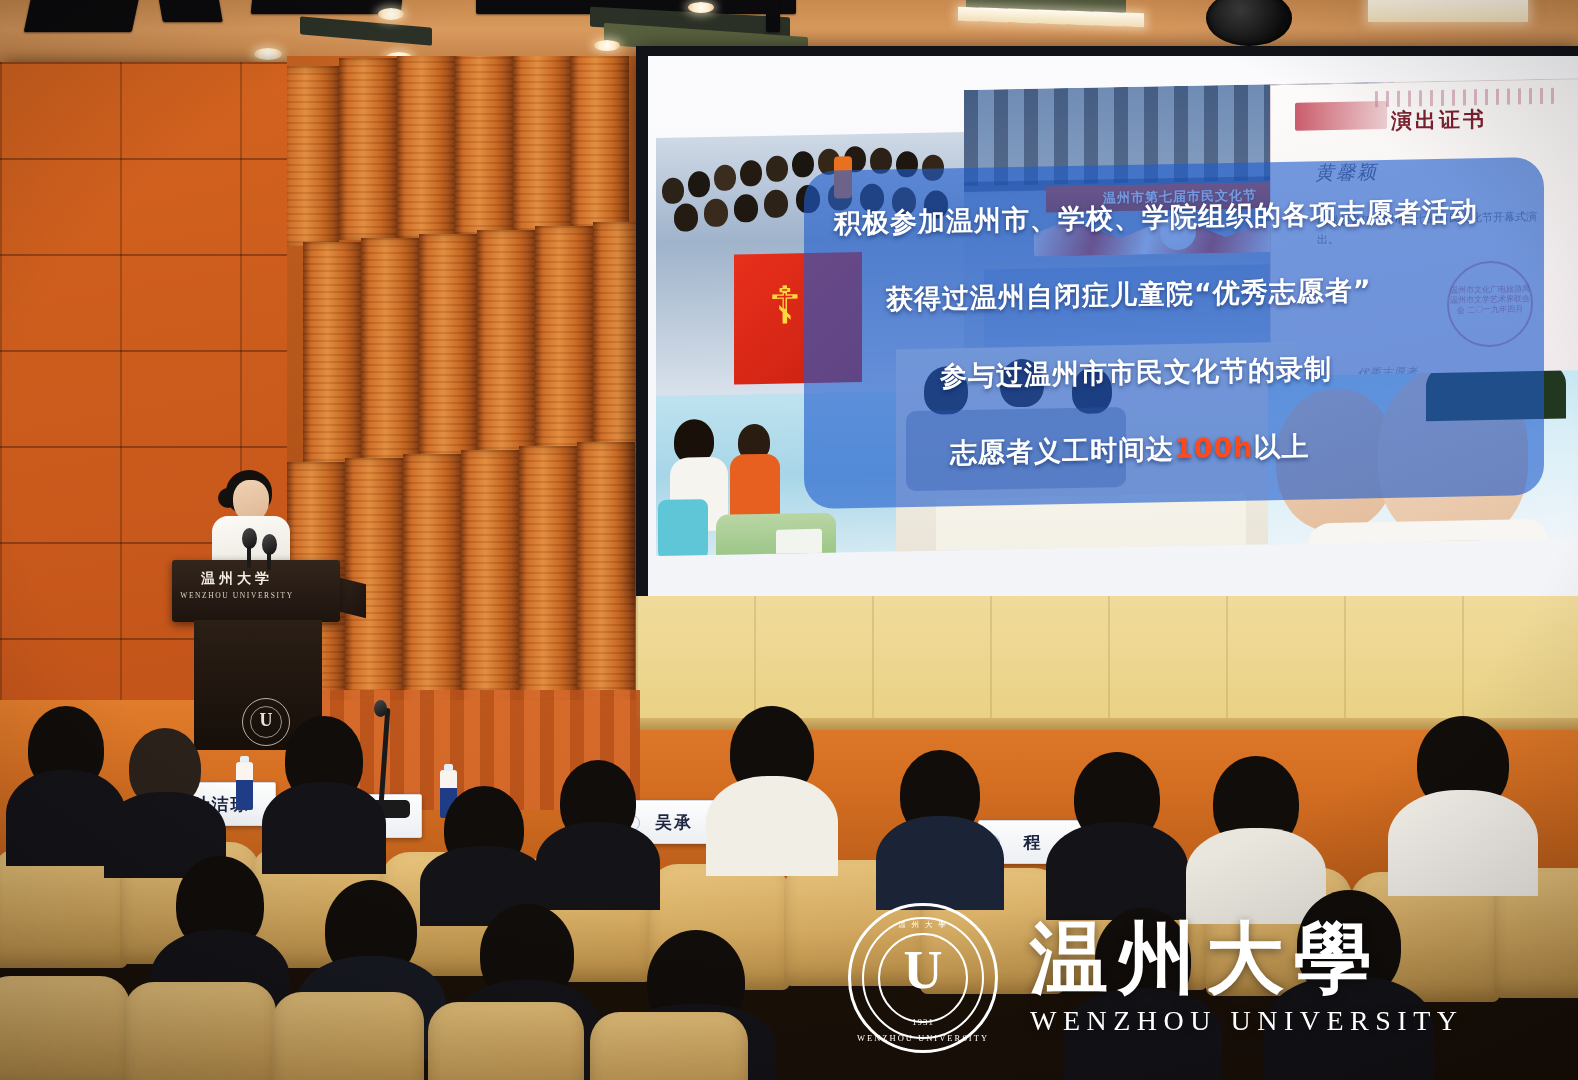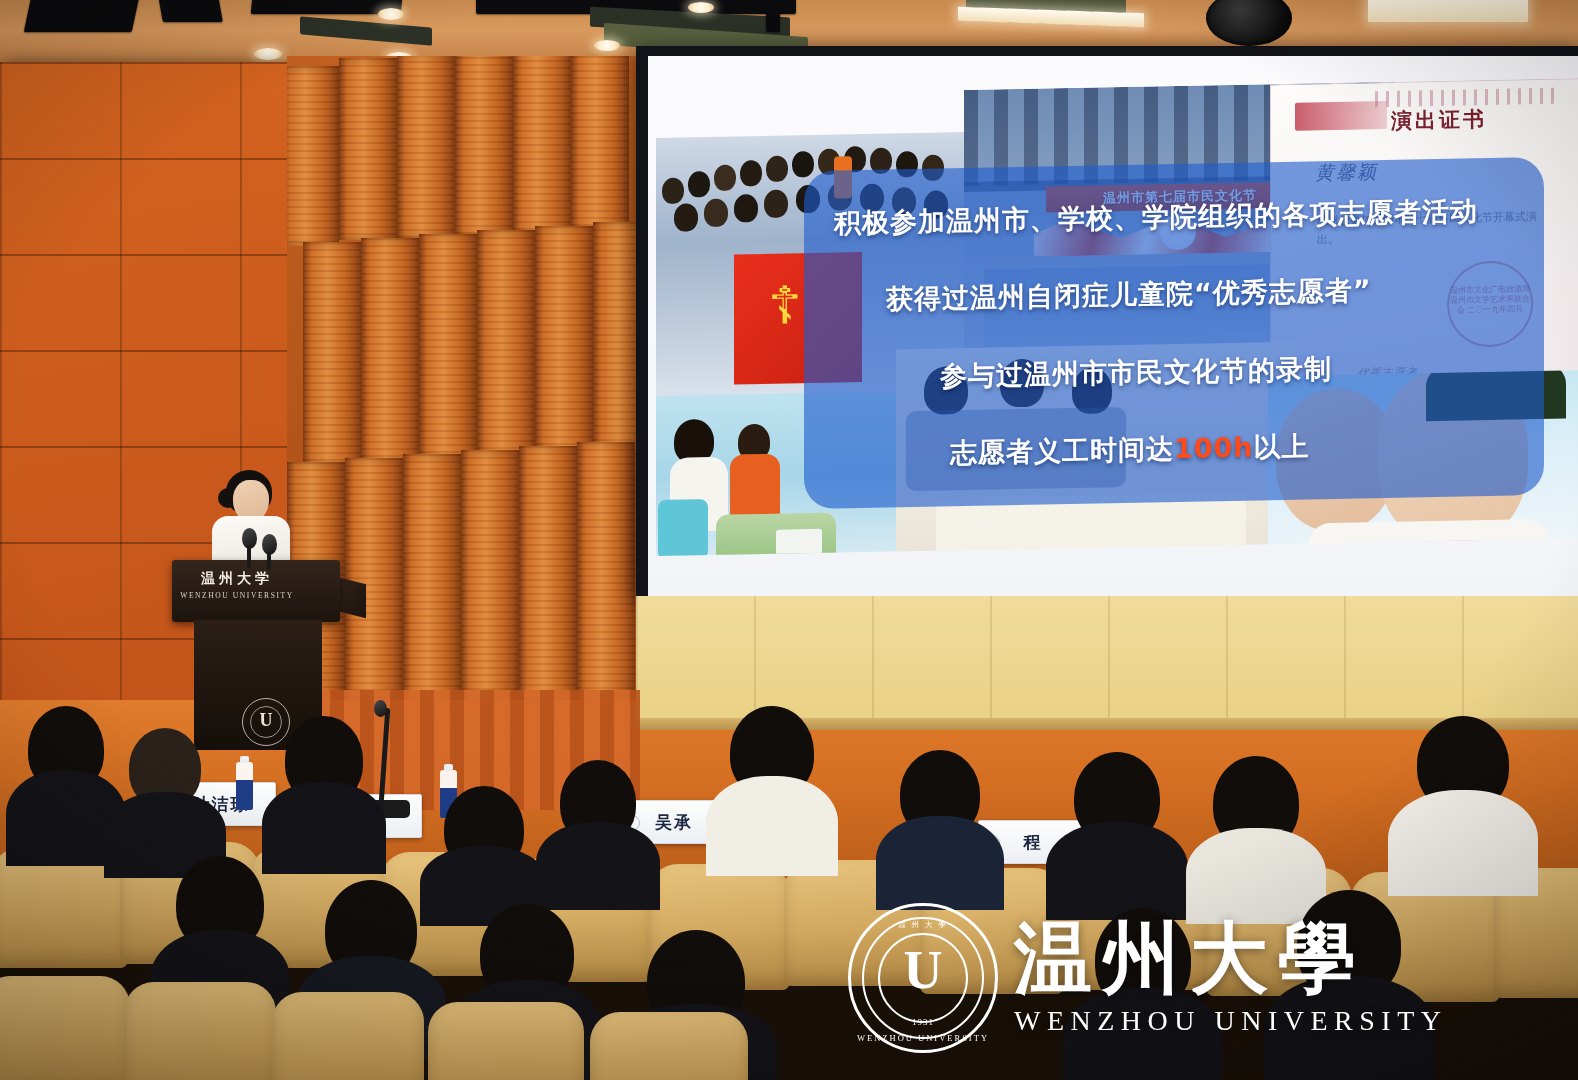--- a/index.html
+++ b/index.html
@@ -401,21 +401,21 @@
     font-family:"Liberation Serif",serif;
   }
   .wm-seal .arc-top,
   .wm-seal .arc-bot {
     position:absolute; left:0; width:100%; text-align:center;
     color:#fff; font-size:7.5px; letter-spacing:2px;
     font-family:"Liberation Serif",serif;
   }
   .wm-seal .arc-top { top:17px; }
   .wm-seal .arc-bot { bottom:10px; font-size:8.5px; }
-  .wm-text { margin-left:16px; }
+  .wm-text { margin-left:32px; }
   .wm-cn {
     color:#fff; font-weight:bold; font-size:78px; letter-spacing:10px;
     line-height:1; font-family:"DejaVu Sans",sans-serif;
     text-shadow:0 2px 10px rgba(0,0,0,.45);
   }
   .wm-en {
     color:#fff; font-size:28px; letter-spacing:6.5px; margin-top:8px;
     font-family:"Liberation Serif",serif;
     text-shadow:0 2px 8px rgba(0,0,0,.45);
   }

